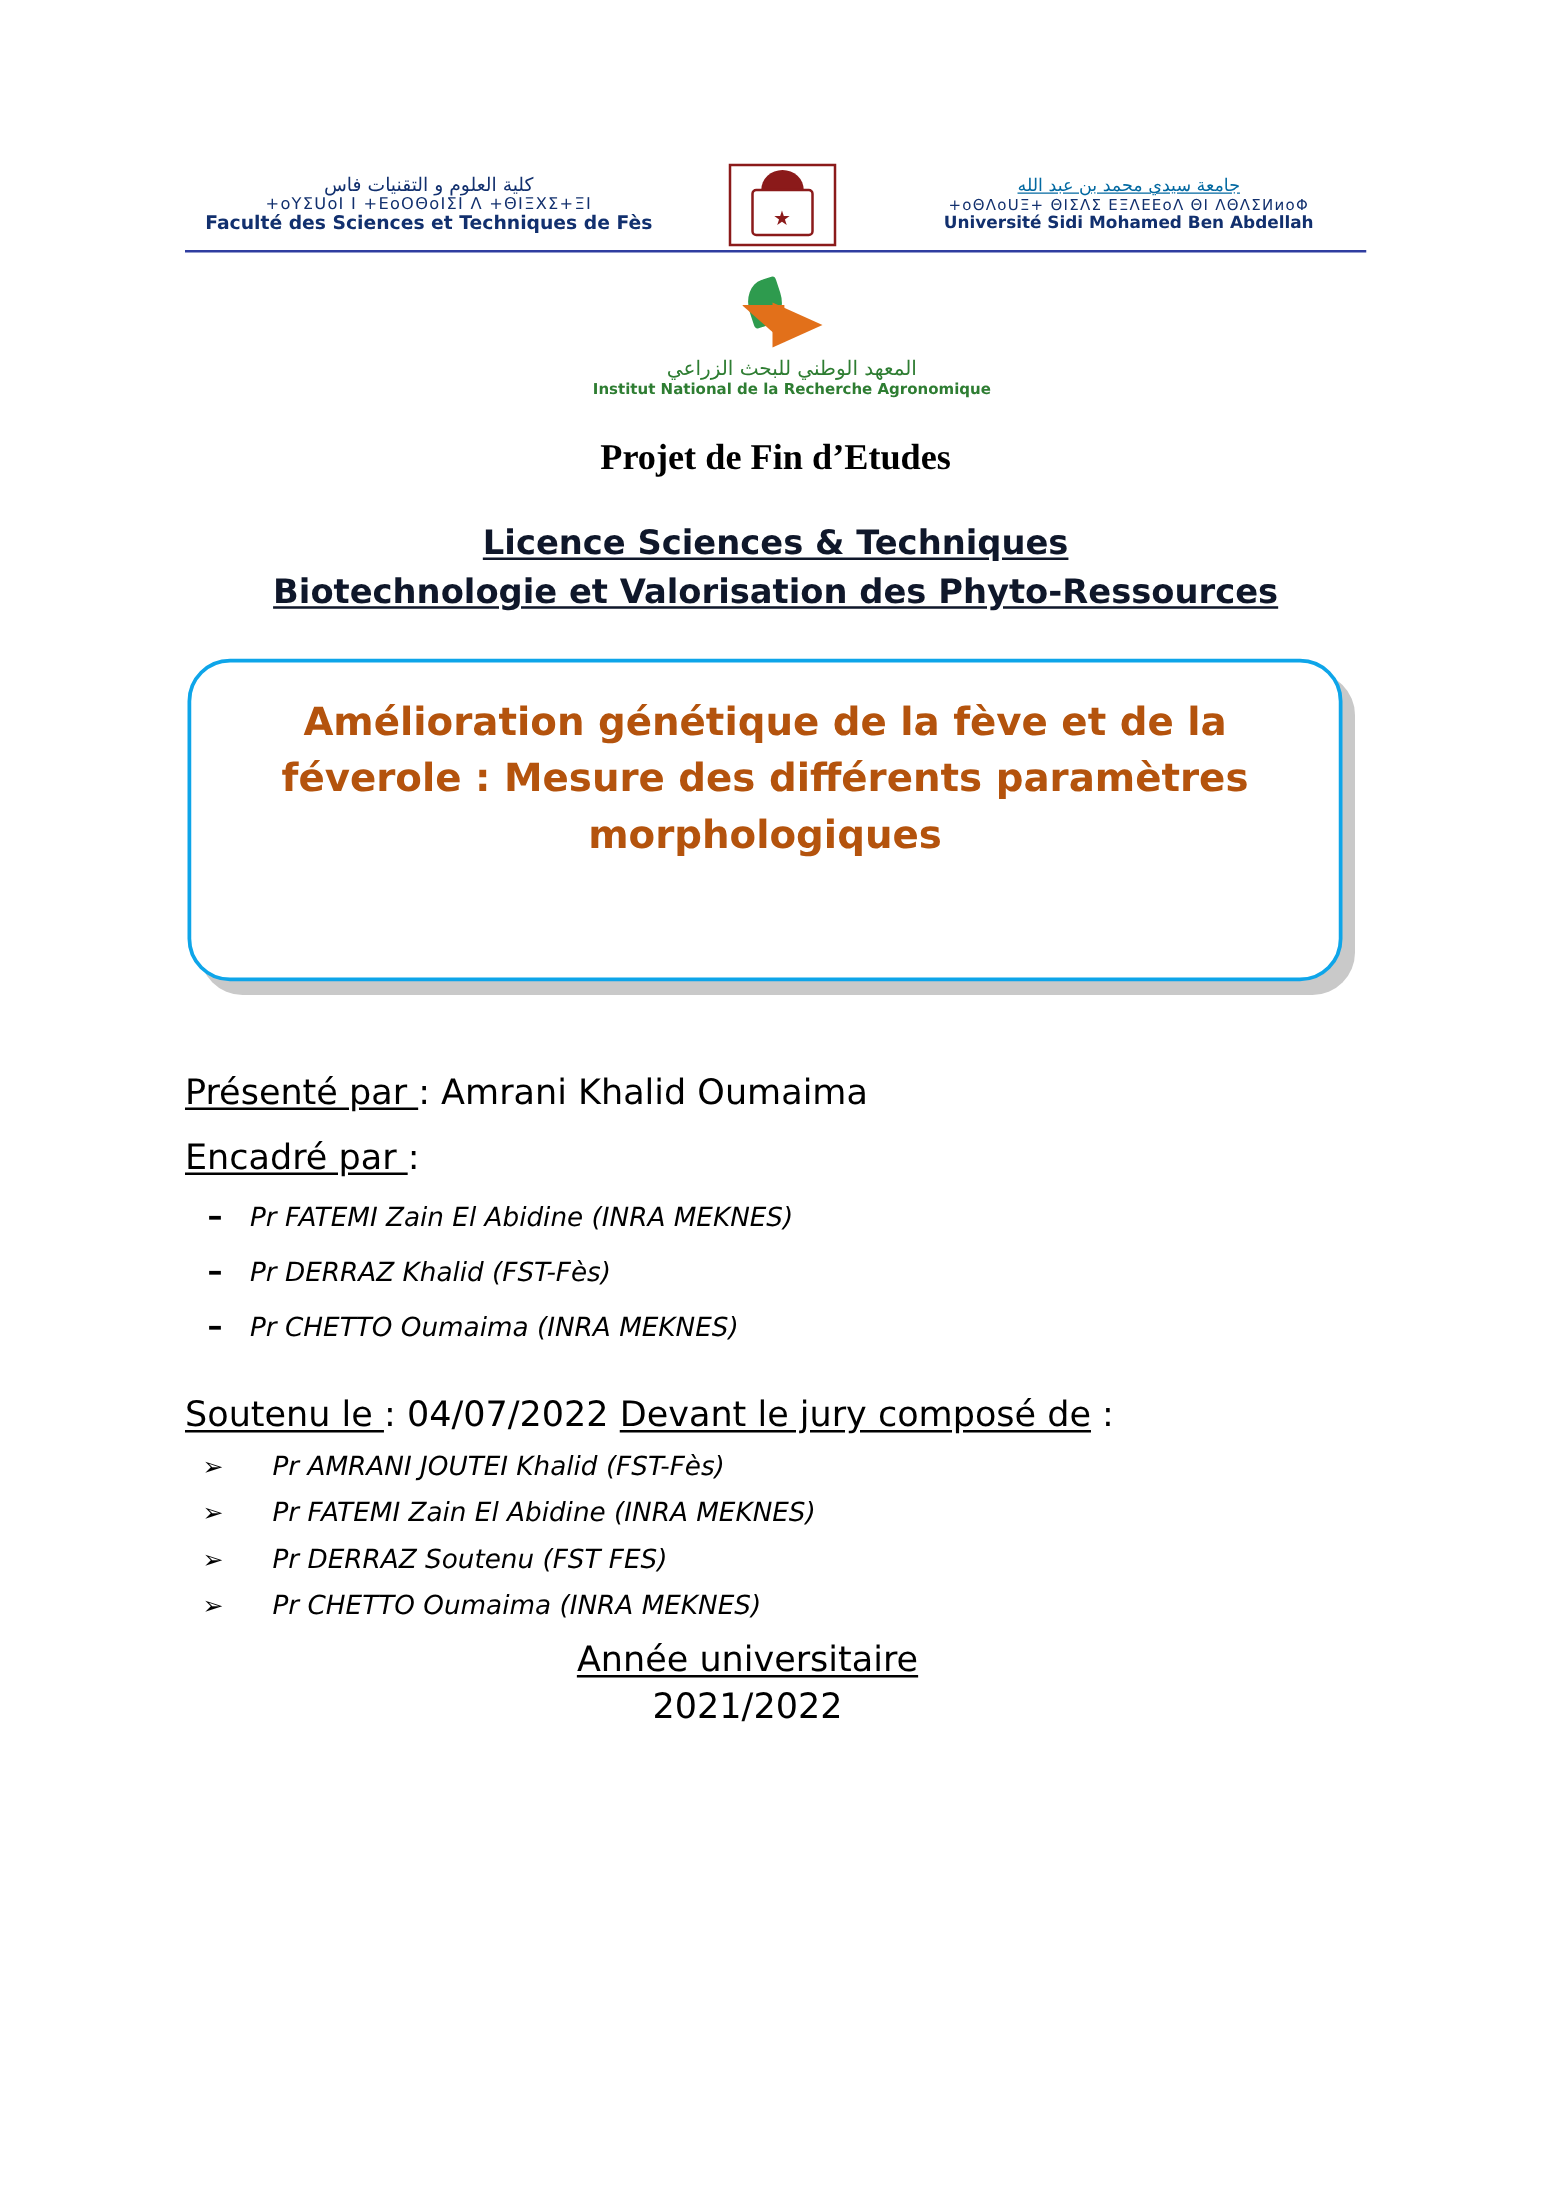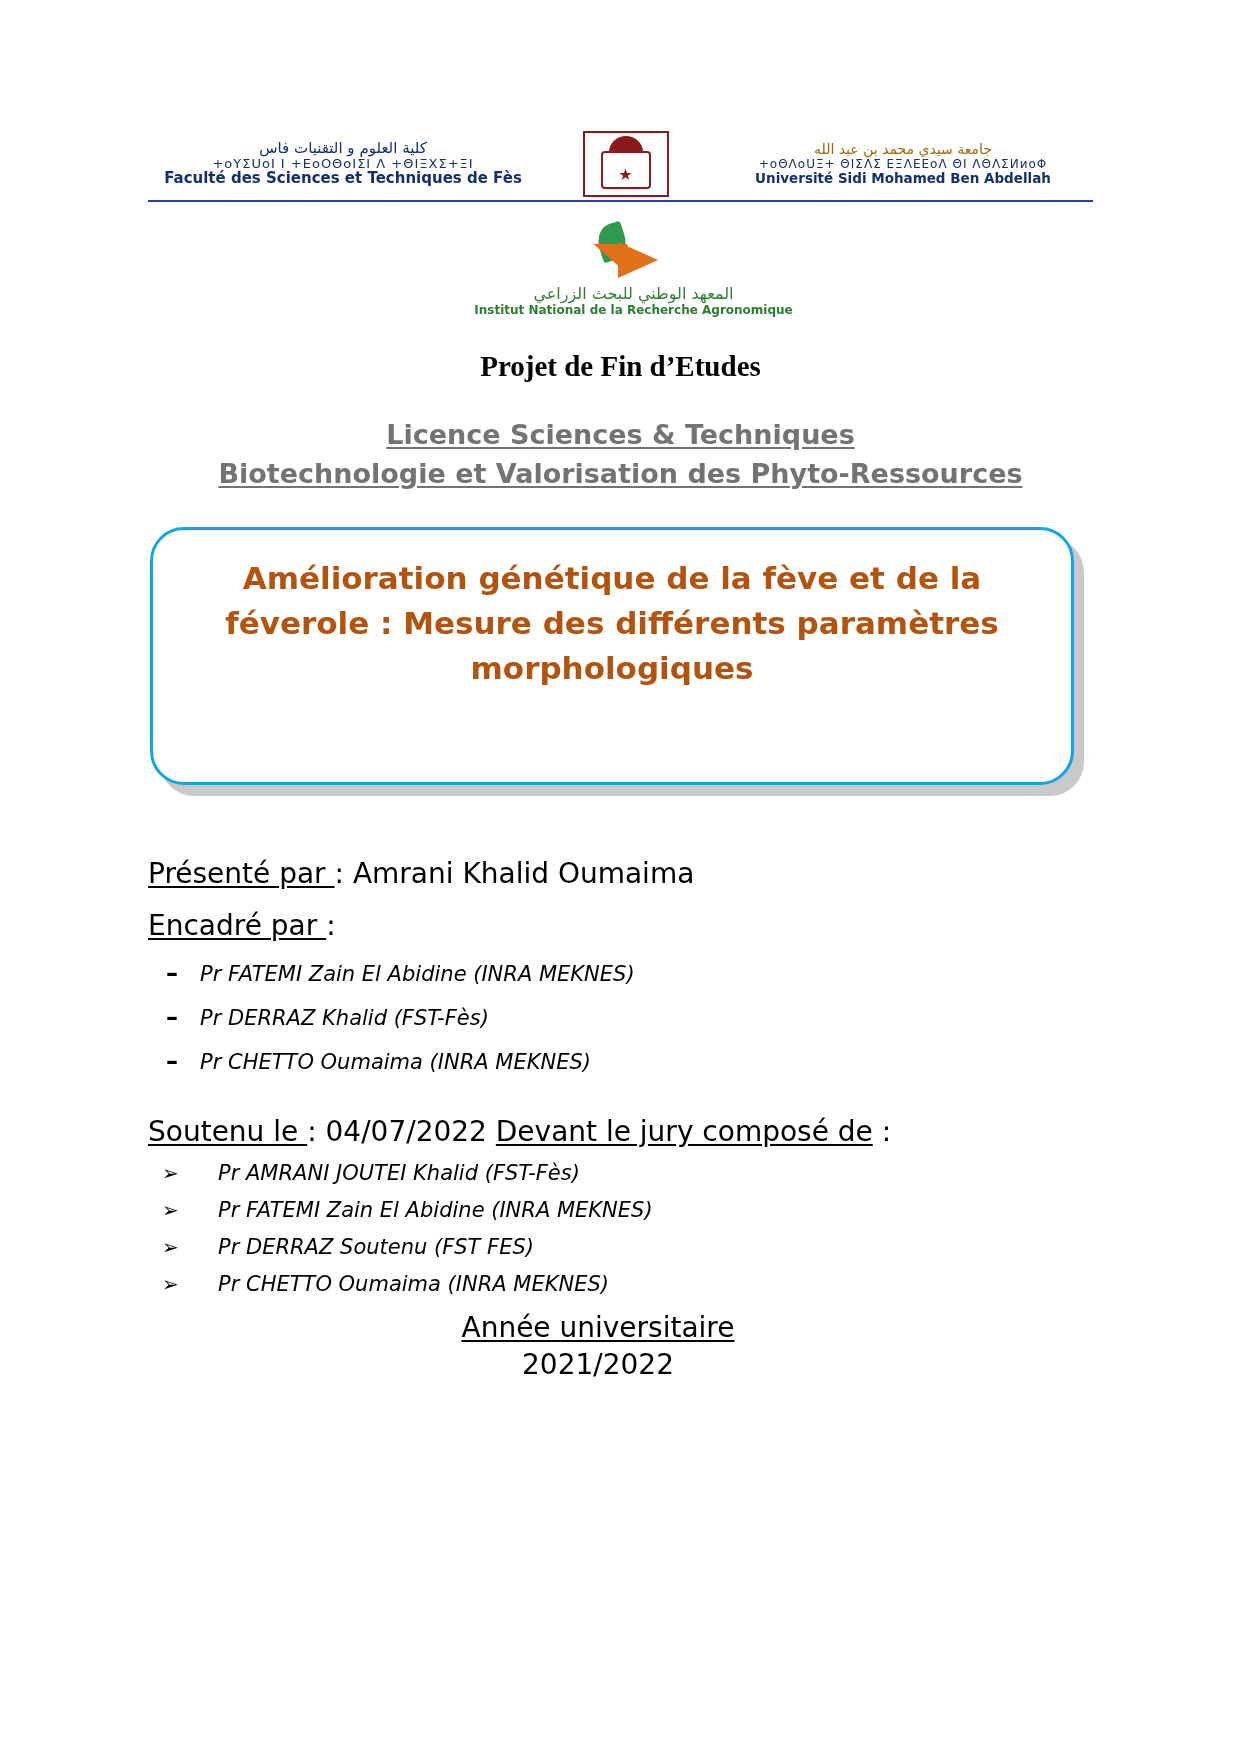--- a/index.html
+++ b/index.html
@@ -70,22 +70,23 @@
   }
 
   .usmba-logo {
     width: 380px;
     text-align: center;
     line-height: 1.1;
   }
   .usmba-logo .ar {
     font-family: "DejaVu Sans", sans-serif;
     font-size: 14px;
-    color: #a16207;
+    color: #0369a1;
     direction: rtl;
+    text-decoration: underline;
   }
   .usmba-logo .tif {
     font-family: "DejaVu Sans", sans-serif;
     font-size: 12px;
     color: #12306e;
     letter-spacing: 1px;
   }
   .usmba-logo .fr {
     font-family: "DejaVu Sans", sans-serif;
     font-size: 13.5px;
@@ -216,21 +217,21 @@
   .diploma {
     position: absolute;
     top: 415px;
     left: 0;
     width: 1241px;
     text-align: center;
     font-family: "DejaVu Sans", sans-serif;
     font-weight: bold;
     font-size: 27px;
     line-height: 1.45;
-    color: #737373;
+    color: #0f172a;
   }
   .diploma span {
     text-decoration: underline;
     text-underline-offset: 3px;
   }
 
   
   .title-box-shadow {
     position: absolute;
     left: 160px;

